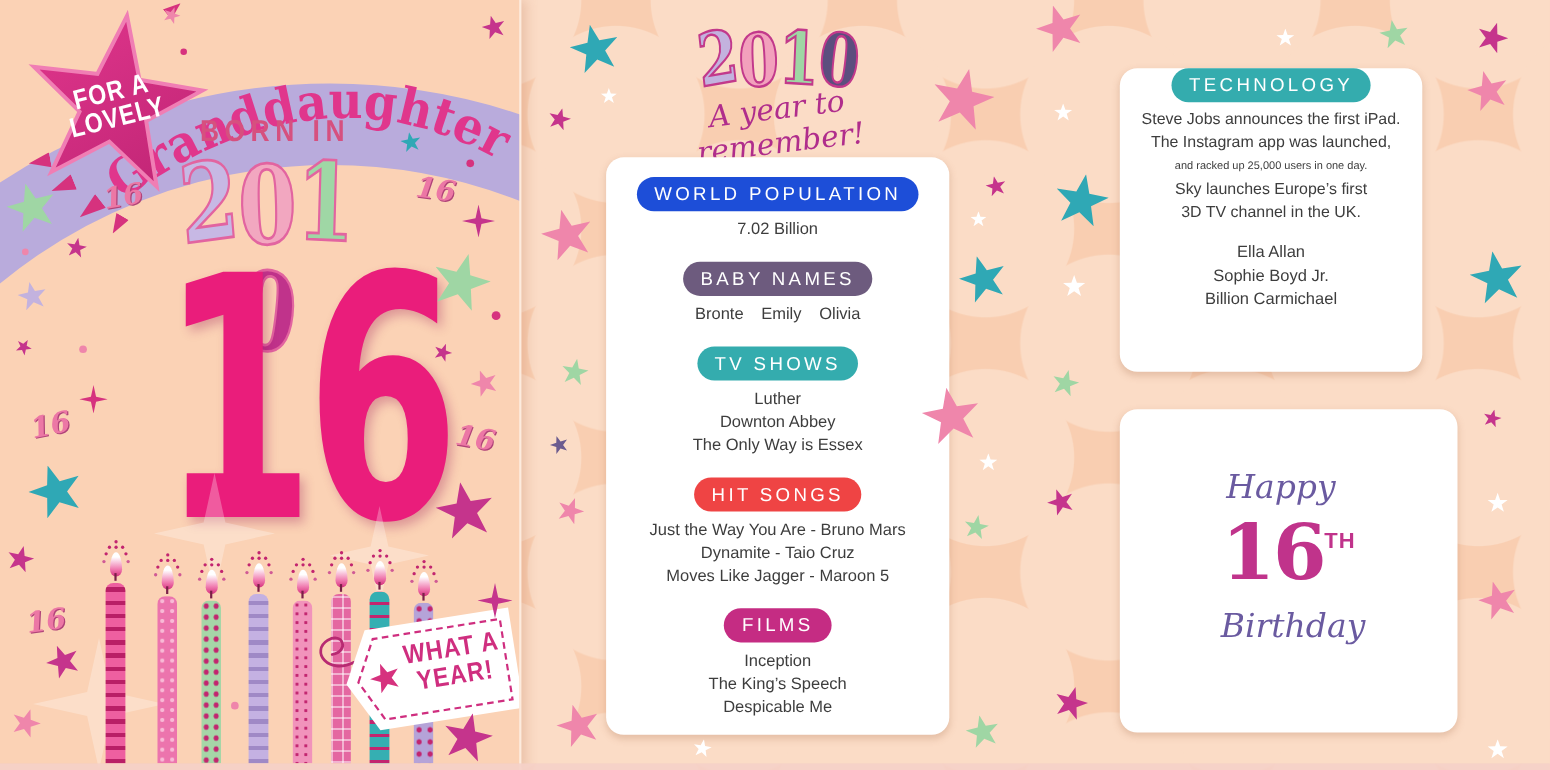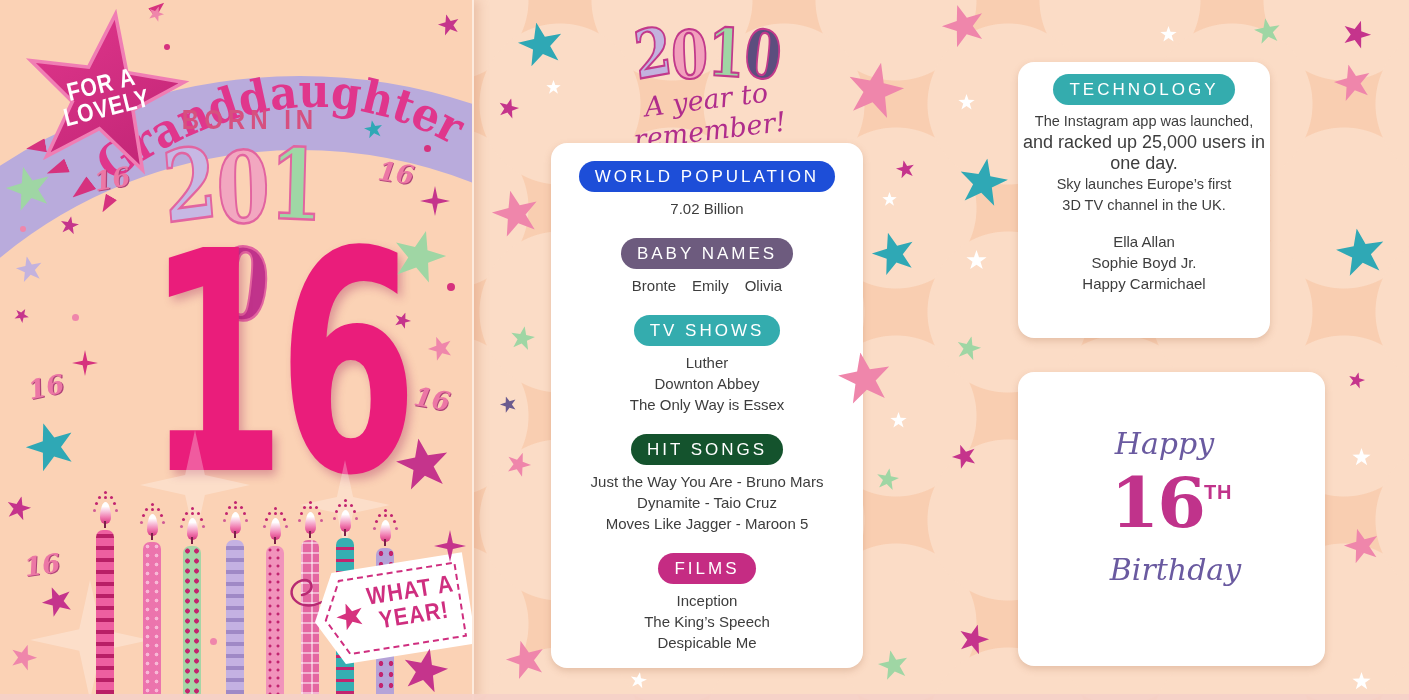--- a/index.html
+++ b/index.html
@@ -77,27 +77,27 @@
   .in-year{position:absolute;left:608px;top:20px;width:200px;text-align:center;
     font-family:"DejaVu Serif",serif;font-weight:700;font-size:66px;line-height:1;transform:scaleX(.8);}
   .in-year span{display:inline-block;-webkit-text-stroke:2.2px #c2398b;}
   .iy1{color:#c3b2de;transform:rotate(-8deg)}.iy2{color:#f2a0bc;transform:rotate(-3deg) translateY(2px)}
   .iy3{color:#9fd6a4;transform:rotate(3deg)}.iy4{color:#5c4e7e;transform:rotate(8deg) translateY(2px)}
   .tagline{position:absolute;left:588px;top:84px;width:240px;text-align:center;transform:rotate(-7deg);
     font-family:"DejaVu Serif",serif;font-style:italic;font-size:27px;color:#b02d8c;}
   .wcard{position:absolute;background:#fff;border-radius:16px;box-shadow:0 3px 7px rgba(170,110,80,.28);
     text-align:center;box-sizing:border-box;}
   .card-facts{left:551px;top:143px;width:312px;height:525px;padding-top:18px;}
-  .card-events{left:1018px;top:62px;width:252px;height:276px;padding-top:12px;}
+  .card-events{left:1018px;top:62px;width:275px;height:276px;}
   .card-greeting{left:1018px;top:372px;width:307px;height:294px;display:flex;flex-direction:column;
     align-items:center;justify-content:center;padding-bottom:24px;}
   .pill{display:inline-block;color:#fff;font-size:17px;letter-spacing:3px;padding:6px 16px 5px;border-radius:16px;
     white-space:nowrap;margin-bottom:6px;}
   .p-pink{background:#1d4ed8}.p-purple{background:#6d5b7e}.p-teal{background:#34acae}
-  .p-salmon{background:#14532d}.p-mag{background:#c52c83}
+  .p-salmon{background:#ef4444}.p-mag{background:#c52c83}
   .section{margin-bottom:19px;}
   .line{font-size:15px;color:#3d3d3d;line-height:21px;}
   .names .line span{display:inline-block;margin:0 8px;}
   .gr-word{font-family:"DejaVu Serif",serif;font-style:italic;font-size:30px;color:#6a5aa0;line-height:34px;}
   .gr-row{line-height:62px;}
   .gr-age{font-family:"DejaVu Serif",serif;font-weight:700;font-size:70px;color:#c0338b;letter-spacing:-2px;}
   .gr-ord{font-family:"Liberation Sans",sans-serif;font-weight:700;font-size:20px;color:#c0338b;
     vertical-align:28px;letter-spacing:1px;}
   .bottom-edge{position:absolute;left:0;right:0;bottom:0;height:6px;background:#f5d0c8;opacity:.9;z-index:5;}
 </style>
@@ -251,29 +251,30 @@
       <span class="pill p-mag">FILMS</span>
       <div class="line">Inception</div>
       <div class="line">The King’s Speech</div>
       <div class="line">Despicable Me</div>
     </div>
   </div>
 
   <div class="wcard card-events">
     <div class="section" style="margin-bottom:15px">
       <span class="pill p-teal">TECHNOLOGY</span>
+      <div class="line" style="font-size:14.5px">Steve Jobs announces the first iPad.</div>
       <div class="line" style="font-size:14.5px">The Instagram app was launched,</div>
-      <div class="line" style="font-size:18px">and racked up 25,000 users in one day.</div>
+      <div class="line" style="font-size:10px">and racked up 25,000 users in one day.</div>
       <div class="line" style="font-size:14.5px">Sky launches Europe’s first</div>
       <div class="line" style="font-size:14.5px">3D TV channel in the UK.</div>
     </div>
     <div class="section">
       <div class="line">Ella Allan</div>
       <div class="line">Sophie Boyd Jr.</div>
-      <div class="line">Happy Carmichael</div>
+      <div class="line">Billion Carmichael</div>
     </div>
   </div>
 
   <div class="wcard card-greeting">
     <div class="gr-word" style="margin-left:-14px">Happy</div>
     <div class="gr-row">
       <span class="gr-age">16</span><span class="gr-ord">TH</span>
     </div>
     <div class="gr-word" style="margin-left:8px">Birthday</div>
   </div>

